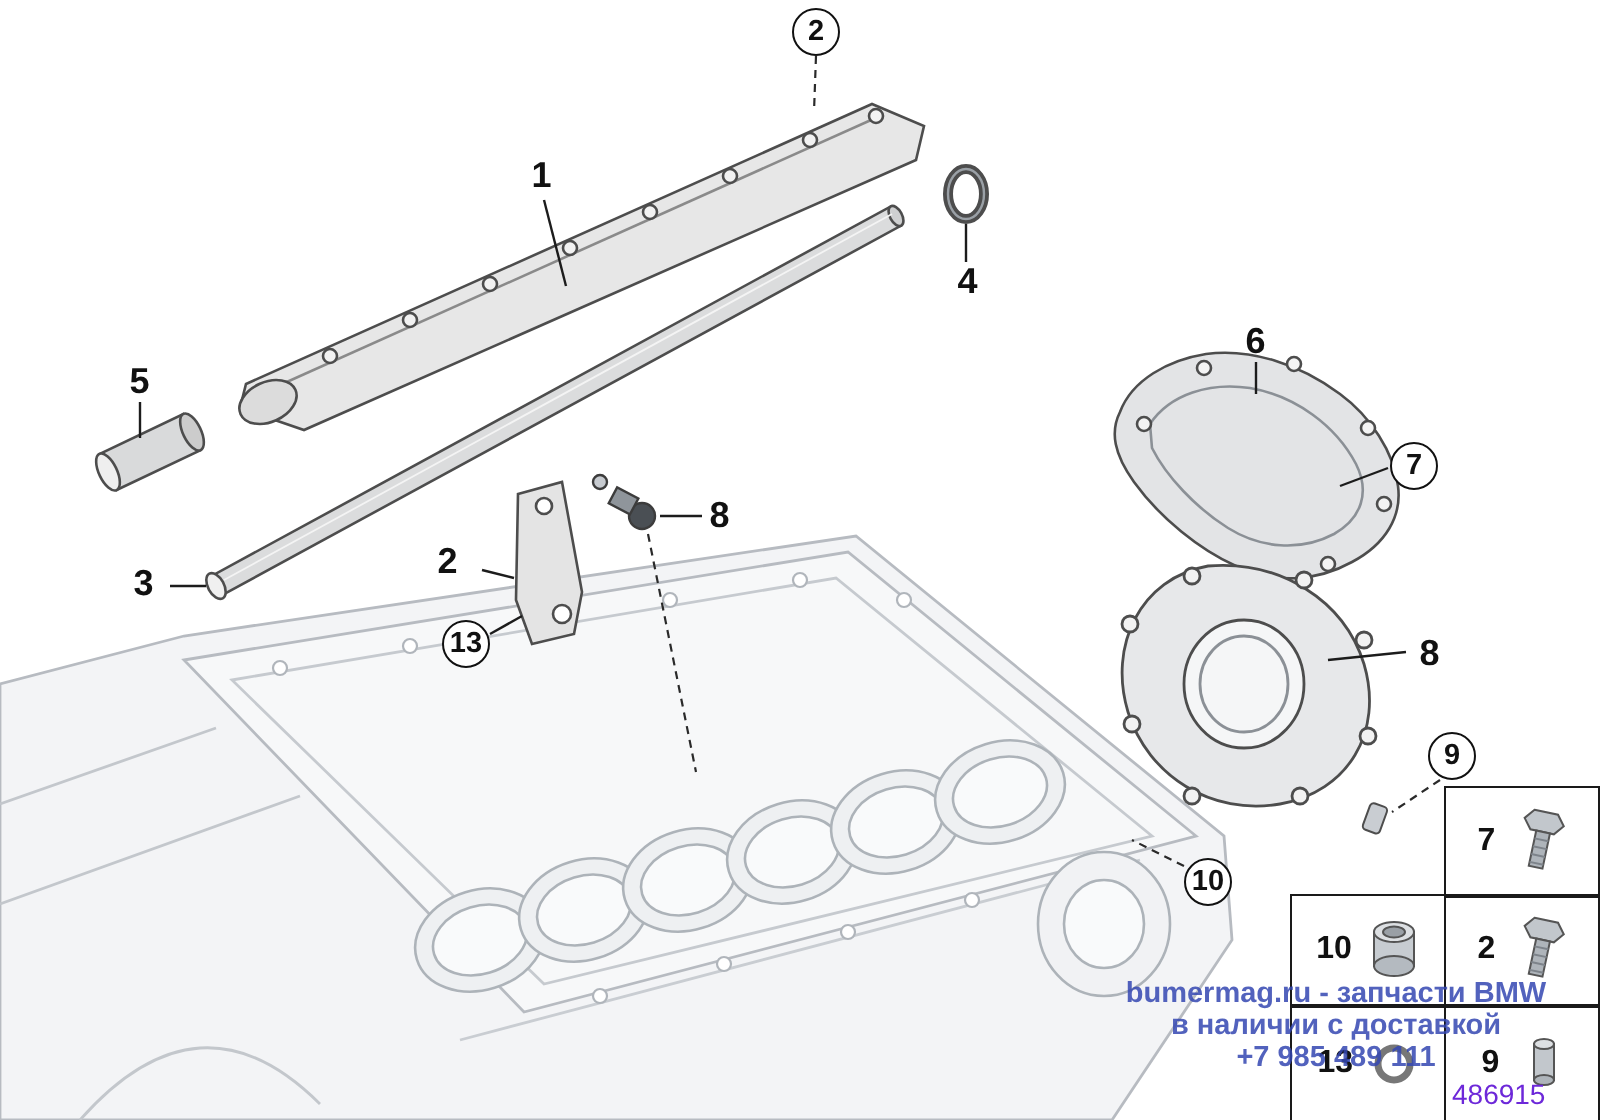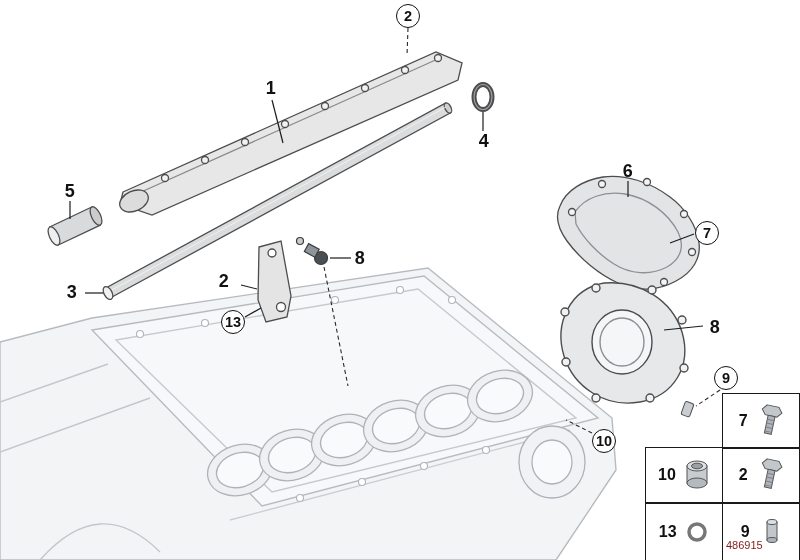--- a/index.html
+++ b/index.html
@@ -29,21 +29,21 @@
     padding:2px 4px;cursor:pointer;
   }
   .legend-cell + .legend-cell{border-left:1.6px solid #1a1a1a;}
   .legend-num{font-weight:bold;font-size:16px;color:#111;}
   .watermark{
     position:absolute;left:538px;top:489px;width:260px;text-align:center;
     color:rgba(52,70,178,0.85);font-weight:bold;font-size:14.5px;
     line-height:16px;z-index:6;pointer-events:none;
   }
   .doc-number{
-    position:absolute;left:726px;top:539px;font-size:11px;color:#7f1d1d;z-index:6;
+    position:absolute;left:726px;top:539px;font-size:14px;color:#6d28d9;z-index:6;
   }
 </style>
 </head>
 <body>
 
 <div class="stage">
 
   <svg class="scene" width="800" height="560" viewBox="0 0 800 560">
 
     <g stroke="#b7bbc1" fill="#f3f4f6" stroke-width="1.4">
@@ -249,16 +249,21 @@
       <svg width="18" height="28" viewBox="0 0 18 28">
         <g stroke="#555" stroke-width="1">
           <rect x="4" y="4" width="10" height="18" fill="#c2c7cc"></rect>
           <ellipse cx="9" cy="4" rx="5" ry="2.5" fill="#dde0e3"></ellipse>
           <ellipse cx="9" cy="22" rx="5" ry="2.5" fill="#aeb4ba"></ellipse>
         </g>
       </svg>
     </div>
   </div>
 
+  <div class="watermark">
+    <div>bumermag.ru - запчасти BMW</div>
+    <div>в наличии с доставкой</div>
+    <div>+7 985 489 111</div>
+  </div>
 
   <div class="doc-number">486915</div>
 
 </div>
 
 </body></html>

